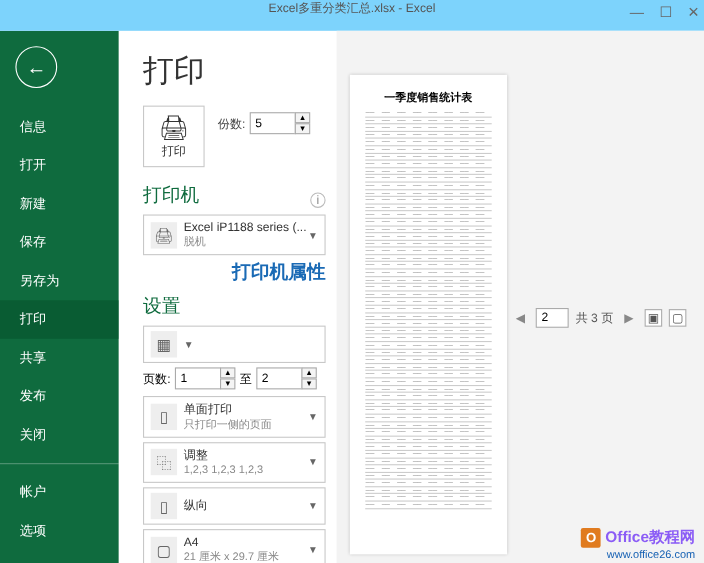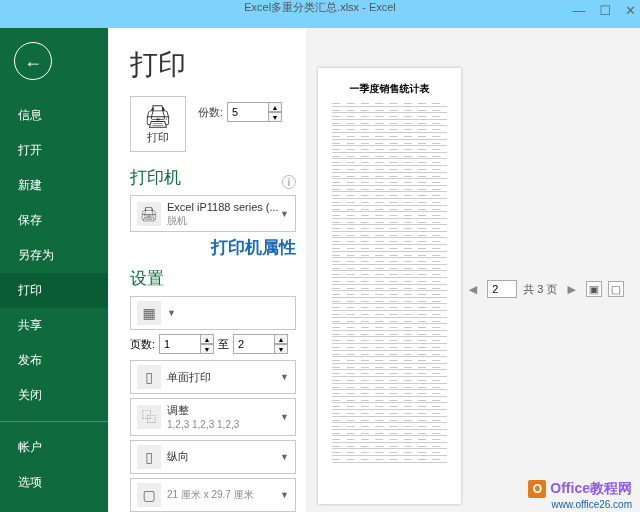--- a/index.html
+++ b/index.html
@@ -141,20 +141,21 @@
               <span>▲</span>
               <span>▼</span>
             </div>
           </div>
       </div>
 
       <div class="option-box">
         <div class="oicon">▯</div>
         <div class="olabel">
           <div>单面打印</div>
+          <div class="sub">只打印一侧的页面</div>
         </div>
         <span class="chev">▼</span>
       </div>
 
       <div class="option-box">
         <div class="oicon">⿻</div>
         <div class="olabel">
           <div>调整</div>
           <div class="sub">1,2,3    1,2,3    1,2,3</div>
         </div>
@@ -165,20 +166,21 @@
         <div class="oicon">▯</div>
         <div class="olabel">
             <div>纵向</div>
           </div>
         <span class="chev">▼</span>
       </div>
 
       <div class="option-box">
         <div class="oicon">▢</div>
         <div class="olabel">
+          <div>A4</div>
           <div class="sub">21 厘米 x 29.7 厘米</div>
         </div>
         <span class="chev">▼</span>
       </div>
 
     </div>
 
     <div class="preview-col">
       <div class="preview-page">
         <div class="preview-inner">

